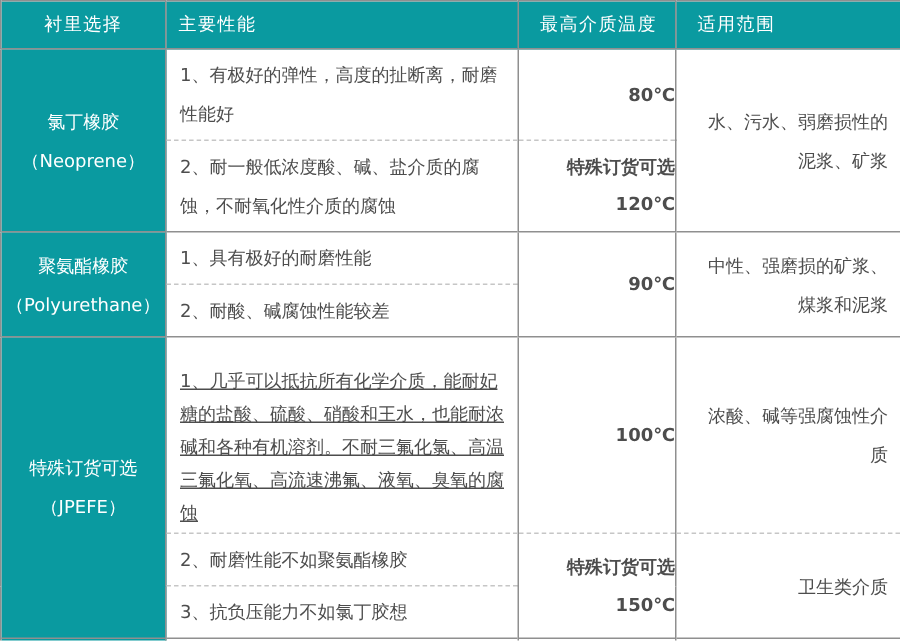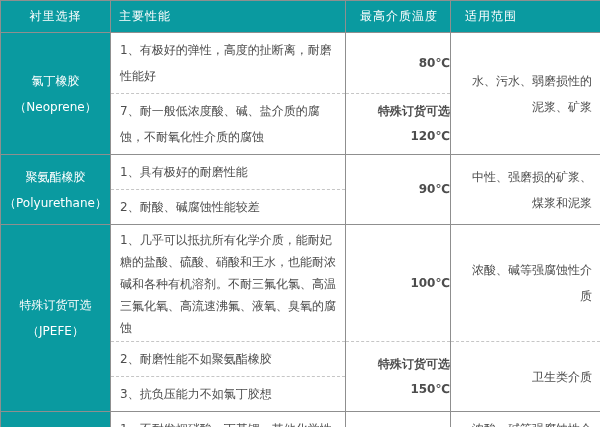--- a/index.html
+++ b/index.html
@@ -43,21 +43,21 @@
   }
   th.teal{text-align:left;padding-left:14px;font-size:12px;letter-spacing:1px;}
   th.hc1{text-align:center;padding-left:0;}
   th.hc2{padding-left:8px;font-family:Liberation Serif, serif;}
   td.namecell{text-align:center;line-height:26px;font-size:12px;}
   td.perf{
     text-align:left;
     padding:4px 6px 4px 9px;
     line-height:26px;
   }
-  td.perf.tight{line-height:22px;padding-top:4px;padding-bottom:2px;}
+  td.perf.tight{line-height:22px;padding-top:18px;padding-bottom:2px;text-decoration:underline;}
   td.temp{text-align:right;line-height:25px;font-weight:bold;}
   td.scope{
     text-align:right;
     padding:4px 8px 4px 16px;
     line-height:26px;
   }
   .bt-solid{border-top:1px solid var(--border);}
   .bt-dash{border-top:1px dashed var(--dash);}
 </style>
 </head>
@@ -83,21 +83,21 @@
     <tr class="rh52">
       <td class="teal namecell bt-solid" rowspan="2">
         <div>氯丁橡胶</div>
         <div>（Neoprene）</div>
       </td>
       <td class="perf bt-solid">1、有极好的弹性，高度的扯断离，耐磨性能好</td>
       <td class="temp bt-solid">80℃</td>
       <td class="scope bt-solid" rowspan="2">水、污水、弱磨损性的泥浆、矿浆</td>
     </tr>
     <tr class="rh51">
-      <td class="perf bt-dash">7、耐一般低浓度酸、碱、盐介质的腐蚀，不耐氧化性介质的腐蚀</td>
+      <td class="perf bt-dash">2、耐一般低浓度酸、碱、盐介质的腐蚀，不耐氧化性介质的腐蚀</td>
       <td class="temp bt-dash">
         <div>特殊订货可选</div>
         <div>120℃</div>
       </td>
     </tr>
 
     <tr class="rh26">
       <td class="teal namecell bt-solid" rowspan="2">
         <div>聚氨酯橡胶</div>
         <div>（Polyurethane）</div>

